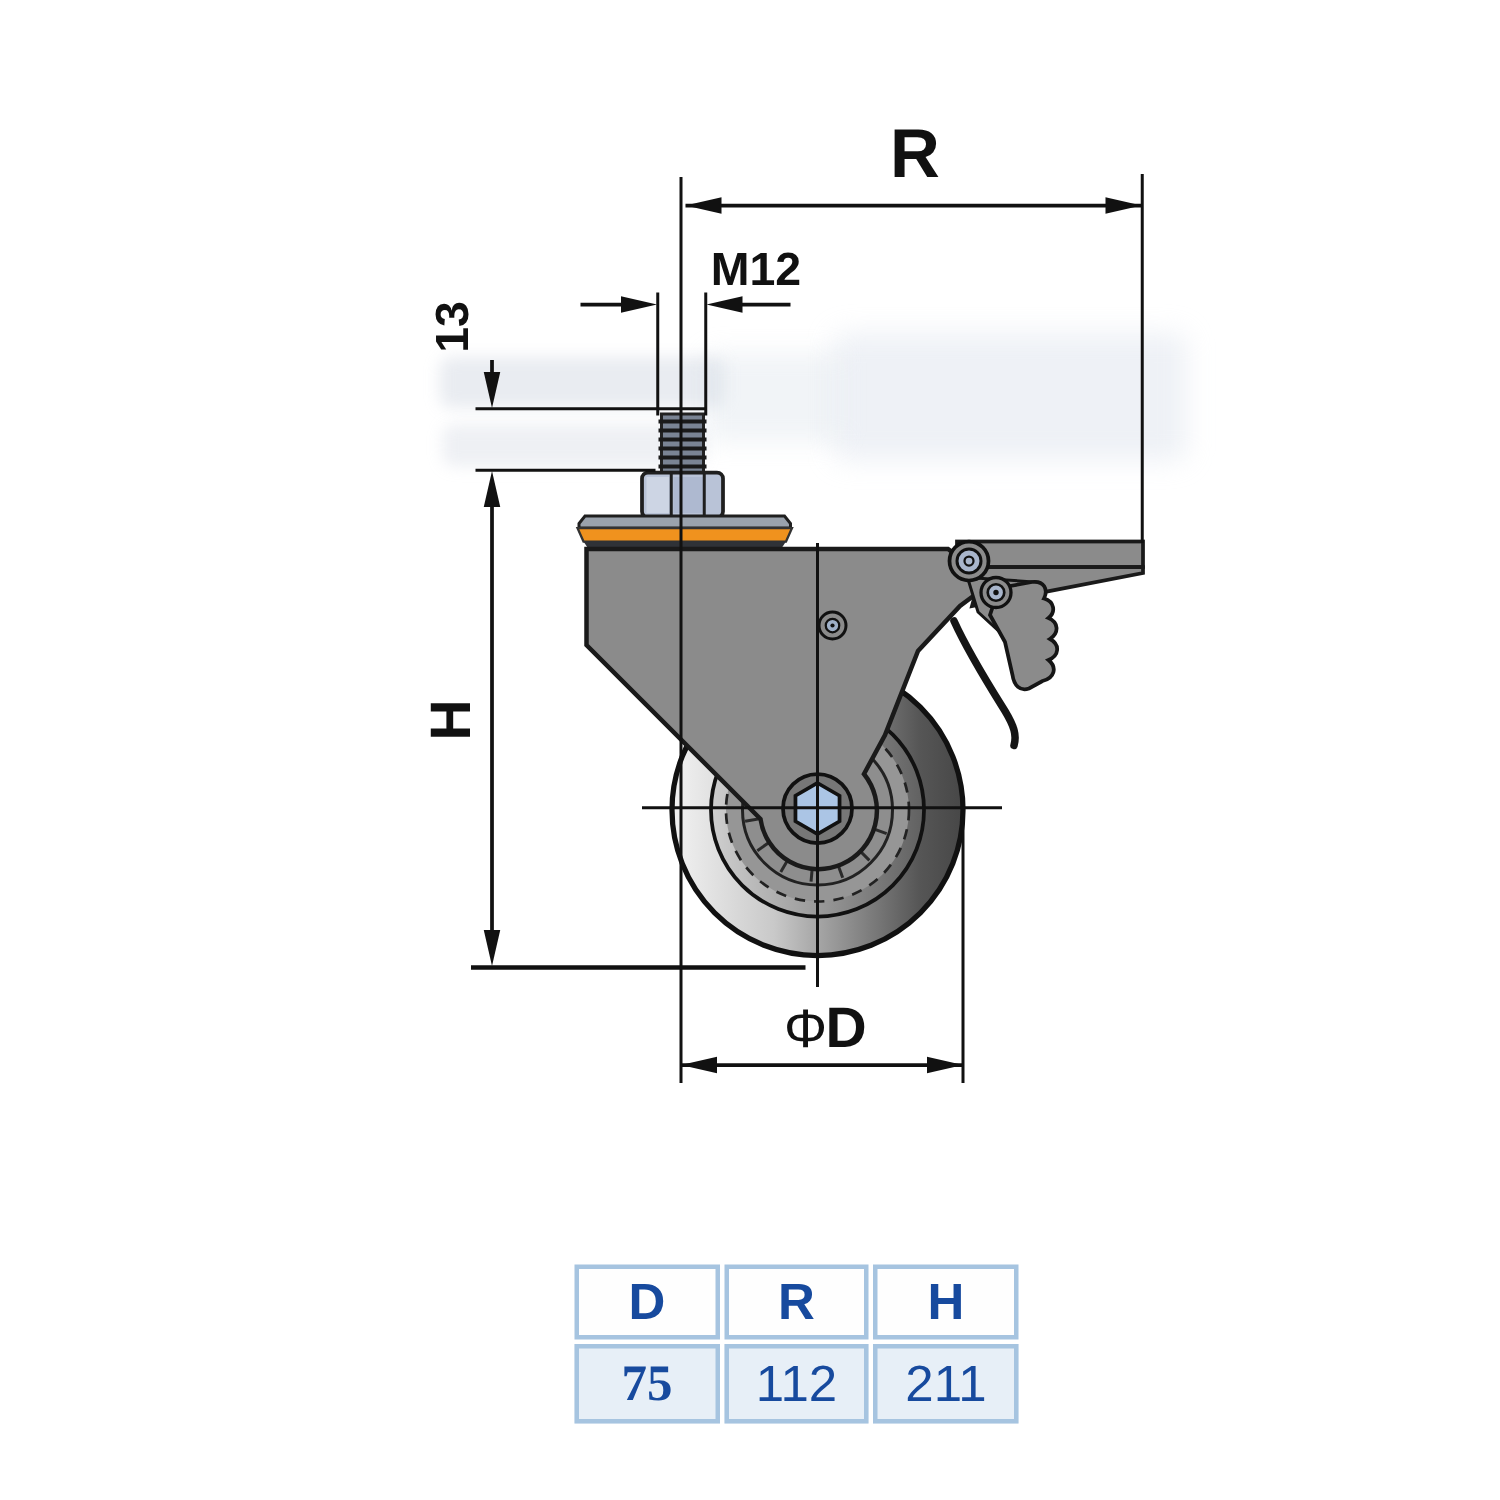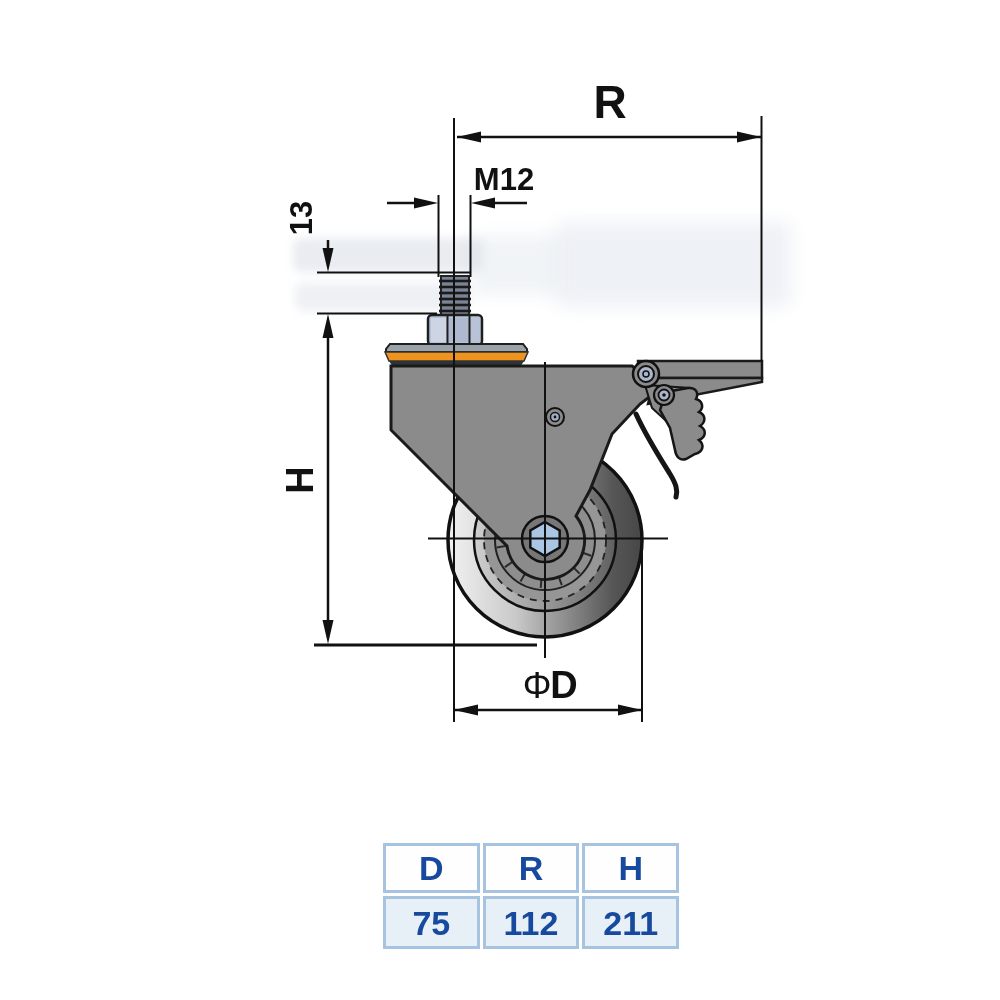--- a/index.html
+++ b/index.html
@@ -6,22 +6,22 @@
   #stage{position:relative;width:1000px;height:1000px;background:#ffffff;overflow:hidden;
          font-family:"Liberation Sans", sans-serif;}
   .wm{position:absolute;border-radius:8px;pointer-events:none;}
   #drawing{position:absolute;left:0;top:0;}
   
   #spec-table{position:absolute;left:383px;top:843px;width:296px;
       display:grid;grid-template-columns:repeat(3,1fr);grid-template-rows:50px 53px;gap:3px;}
   #spec-table .cell{border:3px solid #a6c4e0;display:flex;align-items:center;justify-content:center;
       color:#174a9e;font-size:34px;line-height:1;}
   #spec-table .head{background:#fefefe;font-weight:700;}
-  #spec-table .val{background:#e7eff7;font-weight:700;}
-  #spec-table .val.bold{font-weight:700;}
+  #spec-table .val{background:#e7eff7;font-weight:400;}
+  #spec-table .val.bold{font-weight:700;font-family:Liberation Serif, serif;}
   svg text{fill:#111111;}
   .dimtxt{font-weight:700;}
 </style>
 </head>
 <body>
 
 <div id="stage">
 
   <div class="wm" style="left:293px;top:238px;width:190px;height:34px;background:rgba(176,188,205,0.28);filter:blur(5px);"></div>
   <div class="wm" style="left:295px;top:283px;width:175px;height:28px;background:rgba(176,188,205,0.22);filter:blur(5px);"></div>

